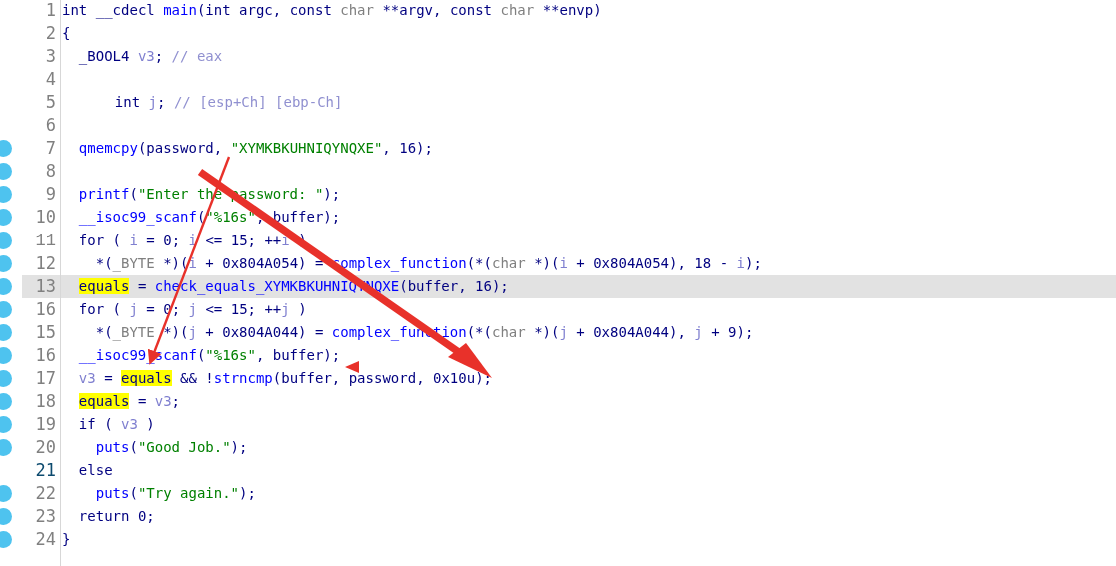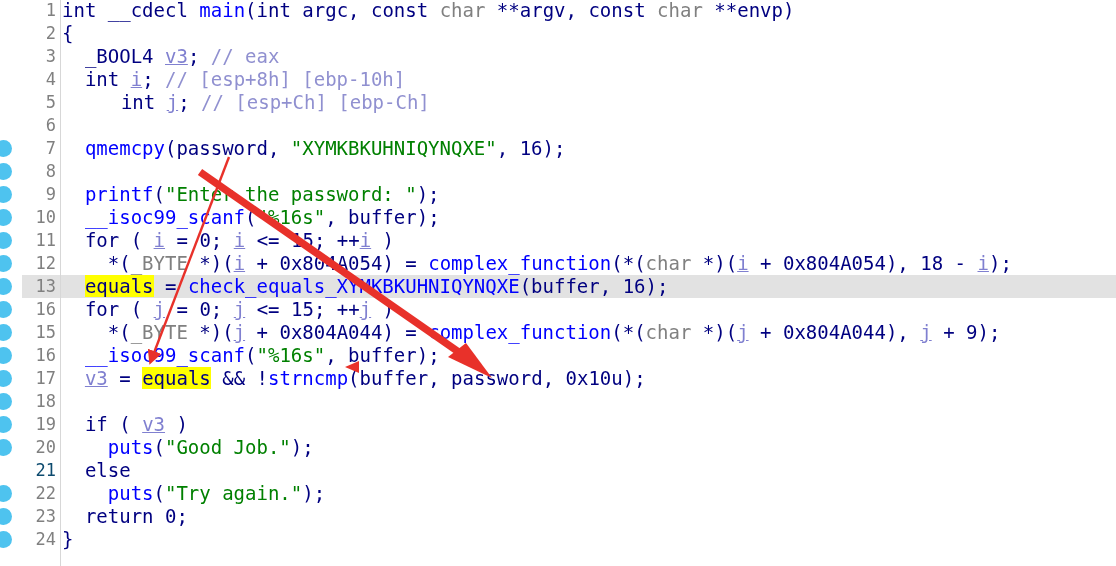--- a/index.html
+++ b/index.html
@@ -79,41 +79,41 @@
     right: 0;
     height: 566px;
     z-index: 2;
   }
   .row {
     position: absolute;
     left: 0;
     width: 1054px;
     height: 23px;
     line-height: 23px;
-    font-size: 19px;
+    font-size: 14px;
     white-space: pre;
     color: #0000c0;
   }
   .rowhl {
     position: absolute;
     left: 0;
     width: 1116px;
     height: 23px;
     background: #e2e2e2;
     z-index: 1;
   }
 
   
   .t-kw    { color: #000080; }            
   .t-fn    { color: #0000ff; }            
   .t-str   { color: #008000; }            
   .t-cmt   { color: #9090d0; text-align: center; }            
   .t-num   { color: #000080; }            
   .t-var   { color: #000080; }            
-  .t-loc   { color: #8080d0; text-decoration: underline; }            
+  .t-loc   { color: #8080d0; }            
   .t-typ   { color: #808080; }            
   .t-pun   { color: #000080; }            
   .t-hl    { background: #ffff00; color: #000080; }  
 
   
   .arrows {
     position: absolute;
     left: 0;
     top: 0;
     width: 1116px;
@@ -153,54 +153,54 @@
       <div class="lineno" style="top: -1px; color: rgb(128, 128, 128);">1</div>
       <div class="lineno" style="top: 22px; color: rgb(128, 128, 128);">2</div>
       <div class="lineno" style="top: 45px; color: rgb(128, 128, 128);">3</div>
       <div class="lineno" style="top: 68px; color: rgb(128, 128, 128);">4</div>
       <div class="lineno" style="top: 91px; color: rgb(128, 128, 128);">5</div>
       <div class="lineno" style="top: 114px; color: rgb(128, 128, 128);">6</div>
       <div class="lineno" style="top: 137px; color: rgb(128, 128, 128);">7</div>
       <div class="lineno" style="top: 160px; color: rgb(128, 128, 128);">8</div>
       <div class="lineno" style="top: 183px; color: rgb(128, 128, 128);">9</div>
       <div class="lineno" style="top: 206px; color: rgb(128, 128, 128);">10</div>
-      <div class="lineno" style="top: 229px; color: rgb(128, 128, 128);">11</div>
+      <div class="lineno" style="top: 229px; color: rgb(128, 128, 128); font-family: Liberation Mono, monospace;">11</div>
       <div class="lineno" style="top: 252px; color: rgb(128, 128, 128);">12</div>
       <div class="lineno" style="top: 275px; color: rgb(128, 128, 128);">13</div>
       <div class="lineno" style="top: 298px; color: rgb(128, 128, 128);">16</div>
       <div class="lineno" style="top: 321px; color: rgb(128, 128, 128);">15</div>
       <div class="lineno" style="top: 344px; color: rgb(128, 128, 128);">16</div>
       <div class="lineno" style="top: 367px; color: rgb(128, 128, 128);">17</div>
       <div class="lineno" style="top: 390px; color: rgb(128, 128, 128);">18</div>
       <div class="lineno" style="top: 413px; color: rgb(128, 128, 128);">19</div>
       <div class="lineno" style="top: 436px; color: rgb(128, 128, 128);">20</div>
       <div class="lineno" style="top: 459px; color: #0c4a6e;">21</div>
       <div class="lineno" style="top: 482px; color: rgb(128, 128, 128);">22</div>
       <div class="lineno" style="top: 505px; color: rgb(128, 128, 128);">23</div>
       <div class="lineno" style="top: 528px; color: rgb(128, 128, 128);">24</div>
     </div>
   <div class="sep"></div>
 
   <div class="code" id="code">
       <div class="row" style="top: -1px;"><span class="t-kw">int</span> <span class="t-var">__cdecl</span> <span class="t-fn">main</span><span class="t-pun">(</span><span class="t-kw">int</span> <span class="t-var">argc</span><span class="t-pun">,</span> <span class="t-kw">const</span> <span class="t-typ">char</span> <span class="t-pun">**</span><span class="t-var">argv</span><span class="t-pun">,</span> <span class="t-kw">const</span> <span class="t-typ">char</span> <span class="t-pun">**</span><span class="t-var">envp</span><span class="t-pun">)</span></div>
       <div class="row" style="top: 22px;"><span class="t-pun">{</span></div>
       <div class="row" style="top: 45px;">  <span class="t-kw">_BOOL4</span> <span class="t-loc">v3</span><span class="t-pun">;</span> <span class="t-cmt">// eax</span></div>
-      <div class="row" style="top: 68px;">  <span class="t-kw">int</span> <span class="t-loc">i</span><span class="t-pun">;</span> <span class="t-cmt">// [esp+8h] [ebp-10h]</span></div>
       <div class="row" style="top: 91px; margin-left: 36px;">  <span class="t-kw">int</span> <span class="t-loc">j</span><span class="t-pun">;</span> <span class="t-cmt">// [esp+Ch] [ebp-Ch]</span></div>
       <div class="row" style="top: 114px;"></div>
       <div class="row" style="top: 137px;">  <span class="t-fn">qmemcpy</span><span class="t-pun">(</span><span class="t-var">password</span><span class="t-pun">,</span> <span class="t-str">"XYMKBKUHNIQYNQXE"</span><span class="t-pun">,</span> <span class="t-num">16</span><span class="t-pun">);</span></div>
       <div class="row" style="top: 183px;">  <span class="t-fn">printf</span><span class="t-pun">(</span><span class="t-str">"Enter the password: "</span><span class="t-pun">);</span></div>
       <div class="row" style="top: 206px;">  <span class="t-fn">__isoc99_scanf</span><span class="t-pun">(</span><span class="t-str">"%16s"</span><span class="t-pun">,</span> <span class="t-var">buffer</span><span class="t-pun">);</span></div>
       <div class="row" style="top: 229px;">  <span class="t-kw">for</span> <span class="t-pun">(</span> <span class="t-loc">i</span> <span class="t-pun">=</span> <span class="t-num">0</span><span class="t-pun">;</span> <span class="t-loc">i</span> <span class="t-pun">&lt;=</span> <span class="t-num">15</span><span class="t-pun">;</span> <span class="t-pun">++</span><span class="t-loc">i</span> <span class="t-pun">)</span></div>
       <div class="row" style="top: 252px;">    <span class="t-pun">*(</span><span class="t-typ">_BYTE</span> <span class="t-pun">*)(</span><span class="t-loc">i</span> <span class="t-pun">+</span> <span class="t-num">0x804A054</span><span class="t-pun">)</span> <span class="t-pun">=</span> <span class="t-fn">complex_function</span><span class="t-pun">(*(</span><span class="t-typ">char</span> <span class="t-pun">*)(</span><span class="t-loc">i</span> <span class="t-pun">+</span> <span class="t-num">0x804A054</span><span class="t-pun">),</span> <span class="t-num">18</span> <span class="t-pun">-</span> <span class="t-loc">i</span><span class="t-pun">);</span></div>
       <div class="row" style="top: 275px;">  <span class="t-hl">equals</span> <span class="t-pun">=</span> <span class="t-fn">check_equals_XYMKBKUHNIQYNQXE</span><span class="t-pun">(</span><span class="t-var">buffer</span><span class="t-pun">,</span> <span class="t-num">16</span><span class="t-pun">);</span></div>
       <div class="row" style="top: 298px;">  <span class="t-kw">for</span> <span class="t-pun">(</span> <span class="t-loc">j</span> <span class="t-pun">=</span> <span class="t-num">0</span><span class="t-pun">;</span> <span class="t-loc">j</span> <span class="t-pun">&lt;=</span> <span class="t-num">15</span><span class="t-pun">;</span> <span class="t-pun">++</span><span class="t-loc">j</span> <span class="t-pun">)</span></div>
       <div class="row" style="top: 321px;">    <span class="t-pun">*(</span><span class="t-typ">_BYTE</span> <span class="t-pun">*)(</span><span class="t-loc">j</span> <span class="t-pun">+</span> <span class="t-num">0x804A044</span><span class="t-pun">)</span> <span class="t-pun">=</span> <span class="t-fn">complex_function</span><span class="t-pun">(*(</span><span class="t-typ">char</span> <span class="t-pun">*)(</span><span class="t-loc">j</span> <span class="t-pun">+</span> <span class="t-num">0x804A044</span><span class="t-pun">),</span> <span class="t-loc">j</span> <span class="t-pun">+</span> <span class="t-num">9</span><span class="t-pun">);</span></div>
       <div class="row" style="top: 344px;">  <span class="t-fn">__isoc99_scanf</span><span class="t-pun">(</span><span class="t-str">"%16s"</span><span class="t-pun">,</span> <span class="t-var">buffer</span><span class="t-pun">);</span></div>
       <div class="row" style="top: 367px;">  <span class="t-loc">v3</span> <span class="t-pun">=</span> <span class="t-hl">equals</span> <span class="t-pun">&amp;&amp;</span> <span class="t-pun">!</span><span class="t-fn">strncmp</span><span class="t-pun">(</span><span class="t-var">buffer</span><span class="t-pun">,</span> <span class="t-var">password</span><span class="t-pun">,</span> <span class="t-num">0x10u</span><span class="t-pun">);</span></div>
+      <div class="row" style="top: 390px;">  <span class="t-hl">equals</span> <span class="t-pun">=</span> <span class="t-loc">v3</span><span class="t-pun">;</span></div>
       <div class="row" style="top: 413px;">  <span class="t-kw">if</span> <span class="t-pun">(</span> <span class="t-loc">v3</span> <span class="t-pun">)</span></div>
       <div class="row" style="top: 436px;">    <span class="t-fn">puts</span><span class="t-pun">(</span><span class="t-str">"Good Job."</span><span class="t-pun">);</span></div>
       <div class="row" style="top: 459px;">  <span class="t-kw">else</span></div>
       <div class="row" style="top: 482px;">    <span class="t-fn">puts</span><span class="t-pun">(</span><span class="t-str">"Try again."</span><span class="t-pun">);</span></div>
       <div class="row" style="top: 505px;">  <span class="t-kw">return</span> <span class="t-num">0</span><span class="t-pun">;</span></div>
       <div class="row" style="top: 528px;"><span class="t-pun">}</span></div>
     </div>
 
   <svg class="arrows" width="1116" height="566" viewBox="0 0 1116 566">
     <defs>

